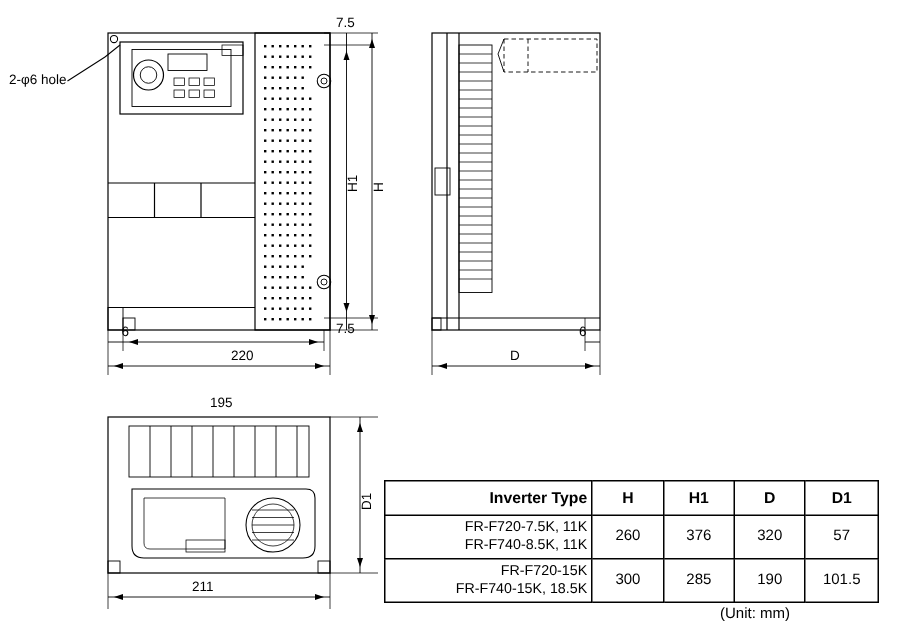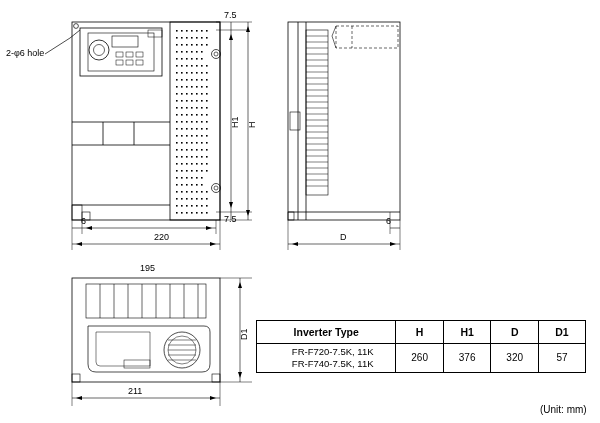--- a/index.html
+++ b/index.html
@@ -19,22 +19,22 @@
   
   .spec-table{
     position:absolute;left:256px;top:320px;width:330px;
     border-collapse:collapse;font-size:10px;
   }
   .spec-table th,.spec-table td{
     border:1px solid #000;text-align:center;padding:2px 3px;
     font-weight:normal;
   }
   .spec-table thead th{font-weight:bold;font-size:10.5px;height:18px;}
-  .spec-table td.type{text-align:center;padding-left:16px;line-height:1.25;font-size:9.5px;}
-  .unit{position:absolute;left:540px;top:404px;font-size:10px;}
+  .spec-table td.type{text-align:right;padding-left:16px;line-height:1.25;font-size:9.5px;}
+  .unit{position:absolute;left:480px;top:404px;font-size:10px;}
 </style>
 </head>
 <body>
 
 <div class="canvas">
 
 <svg width="600" height="423" viewBox="0 0 600 423">
   <g stroke="#000" fill="none" stroke-width="0.8">
 
     <rect x="72" y="22" width="148" height="198"></rect>
@@ -415,36 +415,46 @@
 <div class="lbl" style="left:140px;top:228px;margin-top:35px;">195</div>
 <div class="lbl" style="left:154px;top:232px;">220</div>
 <div class="lbl" style="left:386px;top:216px;">6</div>
 <div class="lbl" style="left:340px;top:232px;">D</div>
 <div class="lbl vert" style="left:239px;top:340px;">D1</div>
 <div class="lbl" style="left:128px;top:386px;">211</div>
 
 <table class="spec-table">
   <thead>
     <tr>
-      <th style="width:150px;">Inverter Type</th>
+      <th style="width:150px;text-align:right;">Inverter Type</th>
       <th style="width:45px;">H</th>
       <th style="width:45px;">H1</th>
       <th style="width:45px;">D</th>
       <th style="width:45px;">D1</th>
     </tr>
   </thead>
   <tbody>
     <tr>
       <td class="type">
         <div>FR-F720-7.5K, 11K</div>
-        <div>FR-F740-7.5K, 11K</div>
+        <div>FR-F740-8.5K, 11K</div>
       </td>
       <td>260</td>
       <td>376</td>
       <td>320</td>
       <td>57</td>
     </tr>
+    <tr>
+      <td class="type">
+        <div>FR-F720-15K</div>
+        <div>FR-F740-15K, 18.5K</div>
+      </td>
+      <td>300</td>
+      <td>285</td>
+      <td>190</td>
+      <td>101.5</td>
+    </tr>
   </tbody>
 </table>
 
 <div class="unit">(Unit: mm)</div>
 
 </div>
 
 </body></html>

